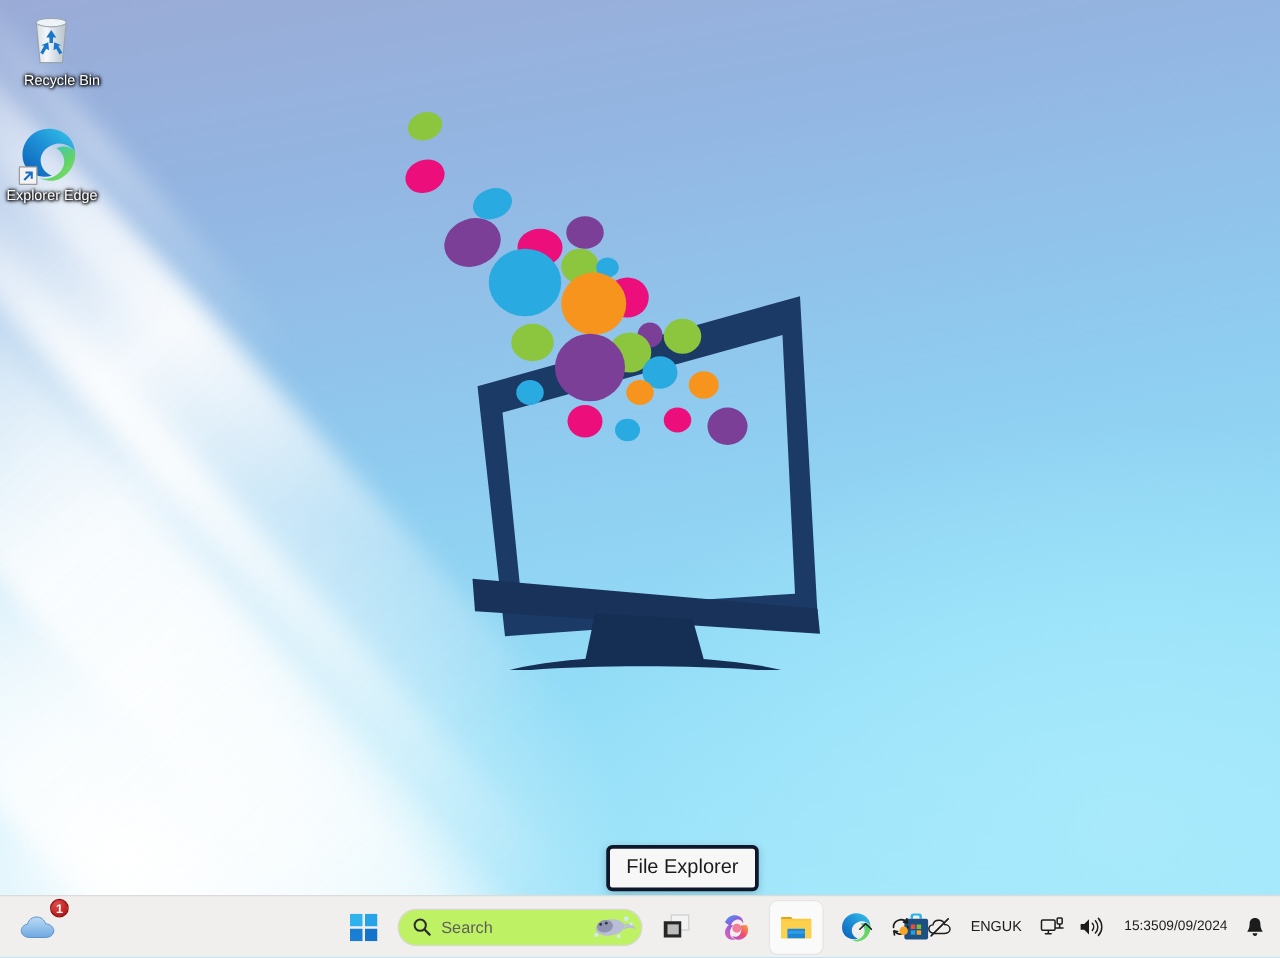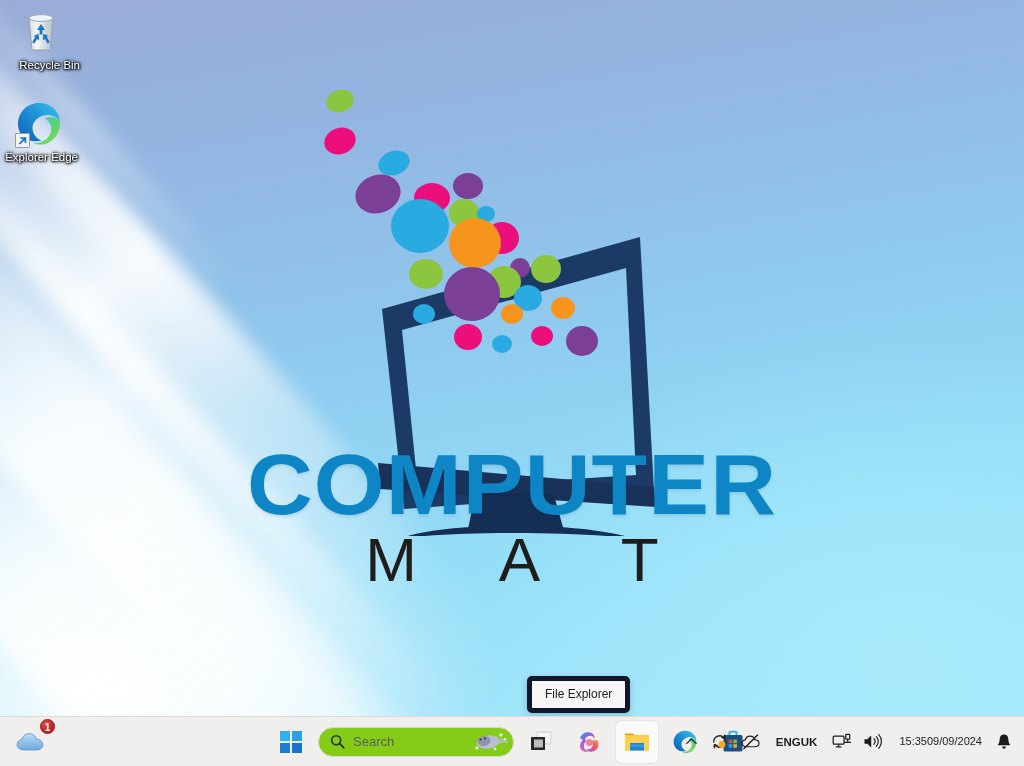--- a/index.html
+++ b/index.html
@@ -111,26 +111,26 @@
     background: #f3f3f3;
     border: 1px solid #9b9b9b;
     border-radius: 1px;
     box-sizing: border-box;
   }
   .shortcut-arrow svg { display: block; }
 
   
   #tooltip {
     position: absolute;
-    left: 527px; top: 676px;
+    left: 485px; top: 676px;
     padding: 6px 13px 7px 13px;
     background: #f7f7f7;
-    border: 5px solid #0f172a;
+    border: 3px solid #0f172a;
     border-radius: 5px;
-    font-size: 12px;
+    font-size: 16px;
     color: #1b1b1b;
     box-shadow: 0 2px 7px rgba(0,0,0,.18);
     white-space: nowrap;
   }
 
   
   #taskbar {
     position: absolute;
     left: 0; bottom: 0;
     width: 1024px;
@@ -172,21 +172,21 @@
     align-items: center;
     justify-content: center;
     border-radius: 6px;
     cursor: default;
   }
   .tb-btn.active { background: #fafafa; box-shadow: 0 0 0 1px #e6e5e3; }
 
   #search-box {
     width: 196px;
     height: 30px;
-    background: #84cc16;
+    background: #bef264;
     border: 1px solid #d9d8d6;
     border-radius: 16px;
     display: flex;
     align-items: center;
     padding: 0 4px 0 11px;
     box-sizing: border-box;
     gap: 8px;
     position: relative;
     overflow: hidden;
   }
@@ -209,21 +209,20 @@
     padding: 0 6px;
     border-radius: 5px;
     cursor: default;
   }
   #lang {
     font-size: 11.5px;
     color: #1c1c1c;
     line-height: 14px;
     text-align: left;
     padding: 0 9px;
-    font-weight: bold;
   }
   #clock {
     font-size: 11px;
     color: #1c1c1c;
     line-height: 15px;
     text-align: right;
     padding: 0 8px 0 10px;
   }
 
   .badge {
@@ -292,24 +291,20 @@
           <ellipse cx="243" cy="222" rx="12" ry="11" fill="#f7941e"></ellipse>
           <ellipse cx="104" cy="228" rx="11" ry="10" fill="#29abe2"></ellipse>
           <ellipse cx="192" cy="228" rx="11" ry="10" fill="#f7941e"></ellipse>
           <ellipse cx="148" cy="251" rx="14" ry="13" fill="#ec0e7b"></ellipse>
           <ellipse cx="182" cy="258" rx="10" ry="9" fill="#29abe2"></ellipse>
           <ellipse cx="222" cy="250" rx="11" ry="10" fill="#ec0e7b"></ellipse>
           <ellipse cx="262" cy="255" rx="16" ry="15" fill="#7b3f98"></ellipse>
         </g>
       </svg>
 
-      <div id="logo-text">
-        <div id="logo-computer">COMPUTER</div>
-        <div id="logo-mat">M A T</div>
-      </div>
     </div>
 
     <div class="desk-icon" id="icon-recycle">
       <div class="glyph">
         <svg width="48" height="48" viewBox="0 0 48 48">
           <defs>
             <linearGradient id="rbg" x1="0" y1="0" x2="1" y2="0">
               <stop offset="0%" stop-color="#d8dee4"></stop>
               <stop offset="35%" stop-color="#f4f7fa"></stop>
               <stop offset="70%" stop-color="#cfd7de"></stop>

